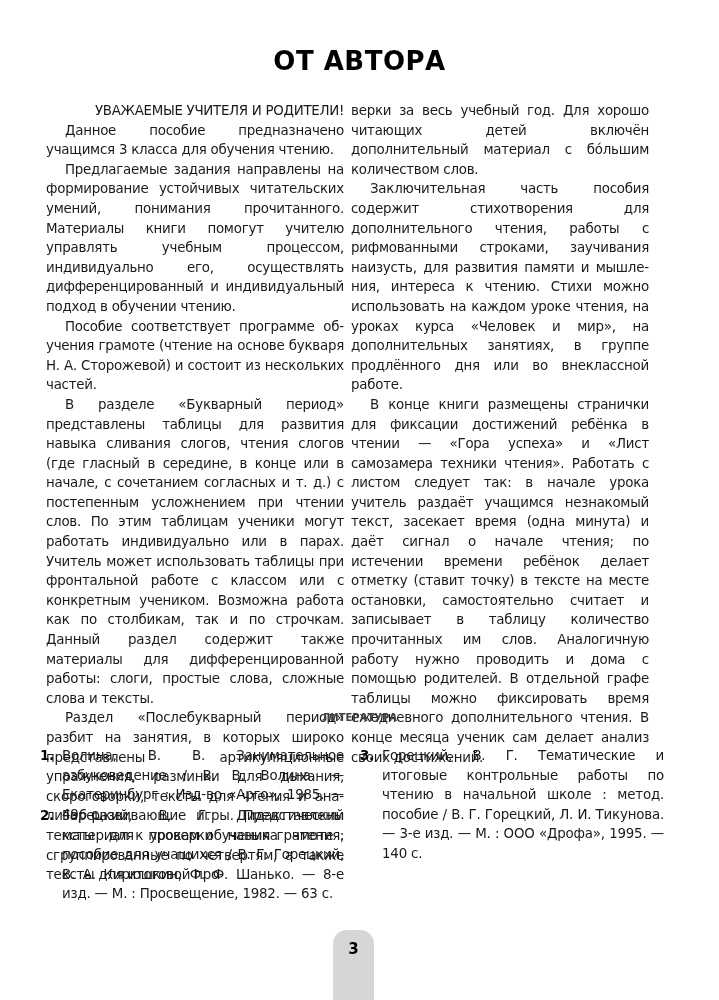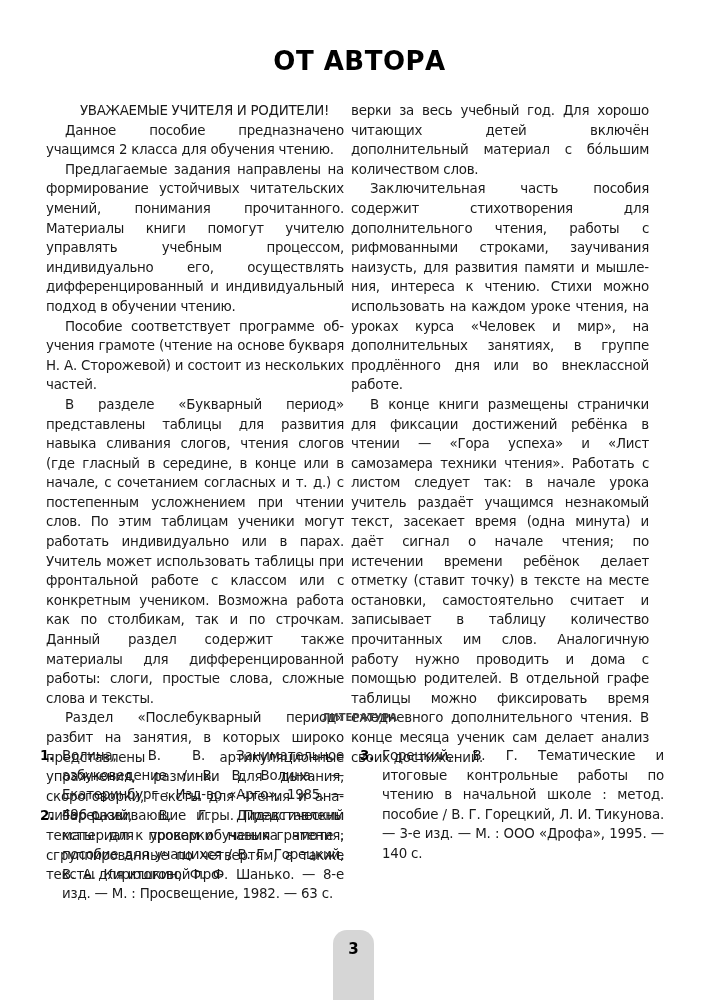--- a/index.html
+++ b/index.html
@@ -14,21 +14,21 @@
   }
   .col {
     position: absolute; top: 101px; width: 298px;
     font-size: 13.4px; line-height: 19.6px; text-align: justify;
     letter-spacing: -0.25px;
   }
   .col.left { left: 46px; }
   .col.right { left: 351px; }
   .col p { margin: 0; text-indent: 19px; hyphens: manual; }
   .col p.nonindent { text-indent: 0; }
-  .col .greeting { text-indent: 19px; text-align: center; letter-spacing: -0.3px; }
+  .col .greeting { text-indent: 19px; text-align: right; letter-spacing: -0.3px; }
   .lit-title {
     position: absolute; left: 0; top: 712px; width: 719px; text-align: center;
     font-weight: bold; font-size: 10px; color: #404040;
   }
   .ref {
     position: absolute; font-size: 13.4px; line-height: 19.6px;
     text-align: justify; letter-spacing: -0.2px;
   }
   .ref .num {
     position: absolute; left: -22px; top: 0; font-weight: bold; color: #000;
@@ -45,21 +45,21 @@
     font-weight: bold; font-size: 15px; color: #000;
   }
 </style>
 </head>
 <body>
 
 <div class="title">ОТ АВТОРА</div>
 
 <div class="col left">
   <p class="greeting">УВАЖАЕМЫЕ УЧИТЕЛЯ И РОДИТЕЛИ!</p>
-  <p>Данное пособие предназначено учащимся 2 класса для обучения чтению.</p>
+  <p>Данное пособие предназначено учащимся 3 класса для обучения чтению.</p>
   <p>Предлагаемые задания направлены на формирование устойчивых читательских уме­ний, понимания прочитанного. Материалы книги помогут учителю управлять учебным процессом, индивидуально его, осущест­влять дифференцированный и индивидуаль­ный подход в обучении чтению.</p>
   <p>Пособие соответствует программе об­учения грамоте (чтение на основе букваря Н. А. Сторожевой) и состоит из нескольких частей.</p>
   <p>В разделе «Букварный период» представ­лены таблицы для развития навыка сливания слогов, чтения слогов (где гласный в середине, в конце или в начале, с сочетанием согласных и т. д.) с постепенным усложнением при чтении слов. По этим таблицам ученики могут работать индивидуально или в парах. Учитель может ис­пользовать таблицы при фронтальной работе с классом или с конкретным учеником. Возмож­на работа как по столбикам, так и по строчкам. Данный раздел содержит также материалы для дифференцированной работы: слоги, простые слова, сложные слова и тексты.</p>
   <p>Раздел «Послебукварный период» разбит на занятия, в которых широко представлены ар­тикуляционные упражнения, разминки для ды­хания, скороговорки, тексты для чтения и ана­лиза, развивающие игры. Представлены тексты для проверки навыка чтения, сгруппированные по четвертям, а также тексты для итоговой про-</p>
 </div>
 
 <div class="col right">
   <p class="nonindent">верки за весь учебный год. Для хорошо читаю­щих детей включён дополнительный материал с бóльшим количеством слов.</p>
   <p>Заключительная часть пособия содержит стихотворения для дополнительного чтения, работы с рифмованными строками, заучива­ния наизусть, для развития памяти и мышле­ния, интереса к чтению. Стихи можно исполь­зовать на каждом уроке чтения, на уроках курса «Человек и мир», на дополнительных занятиях, в группе продлённого дня или во внеклассной работе.</p>
   <p>В конце книги размещены странички для фиксации достижений ребёнка в чтении — «Гора успеха» и «Лист самозамера техники чтения». Работать с листом следует так: в на­чале урока учитель раздаёт учащимся незна­комый текст, засекает время (одна минута) и даёт сигнал о начале чтения; по истечении времени ребёнок делает отметку (ставит точ­ку) в тексте на месте остановки, самостоя­тельно считает и записывает в таблицу коли­чество прочитанных им слов. Аналогичную работу нужно проводить и дома с помощью родителей. В отдельной графе таблицы мож­но фиксировать время ежедневного допол­нительного чтения. В конце месяца ученик сам делает анализ своих достижений.</p>

